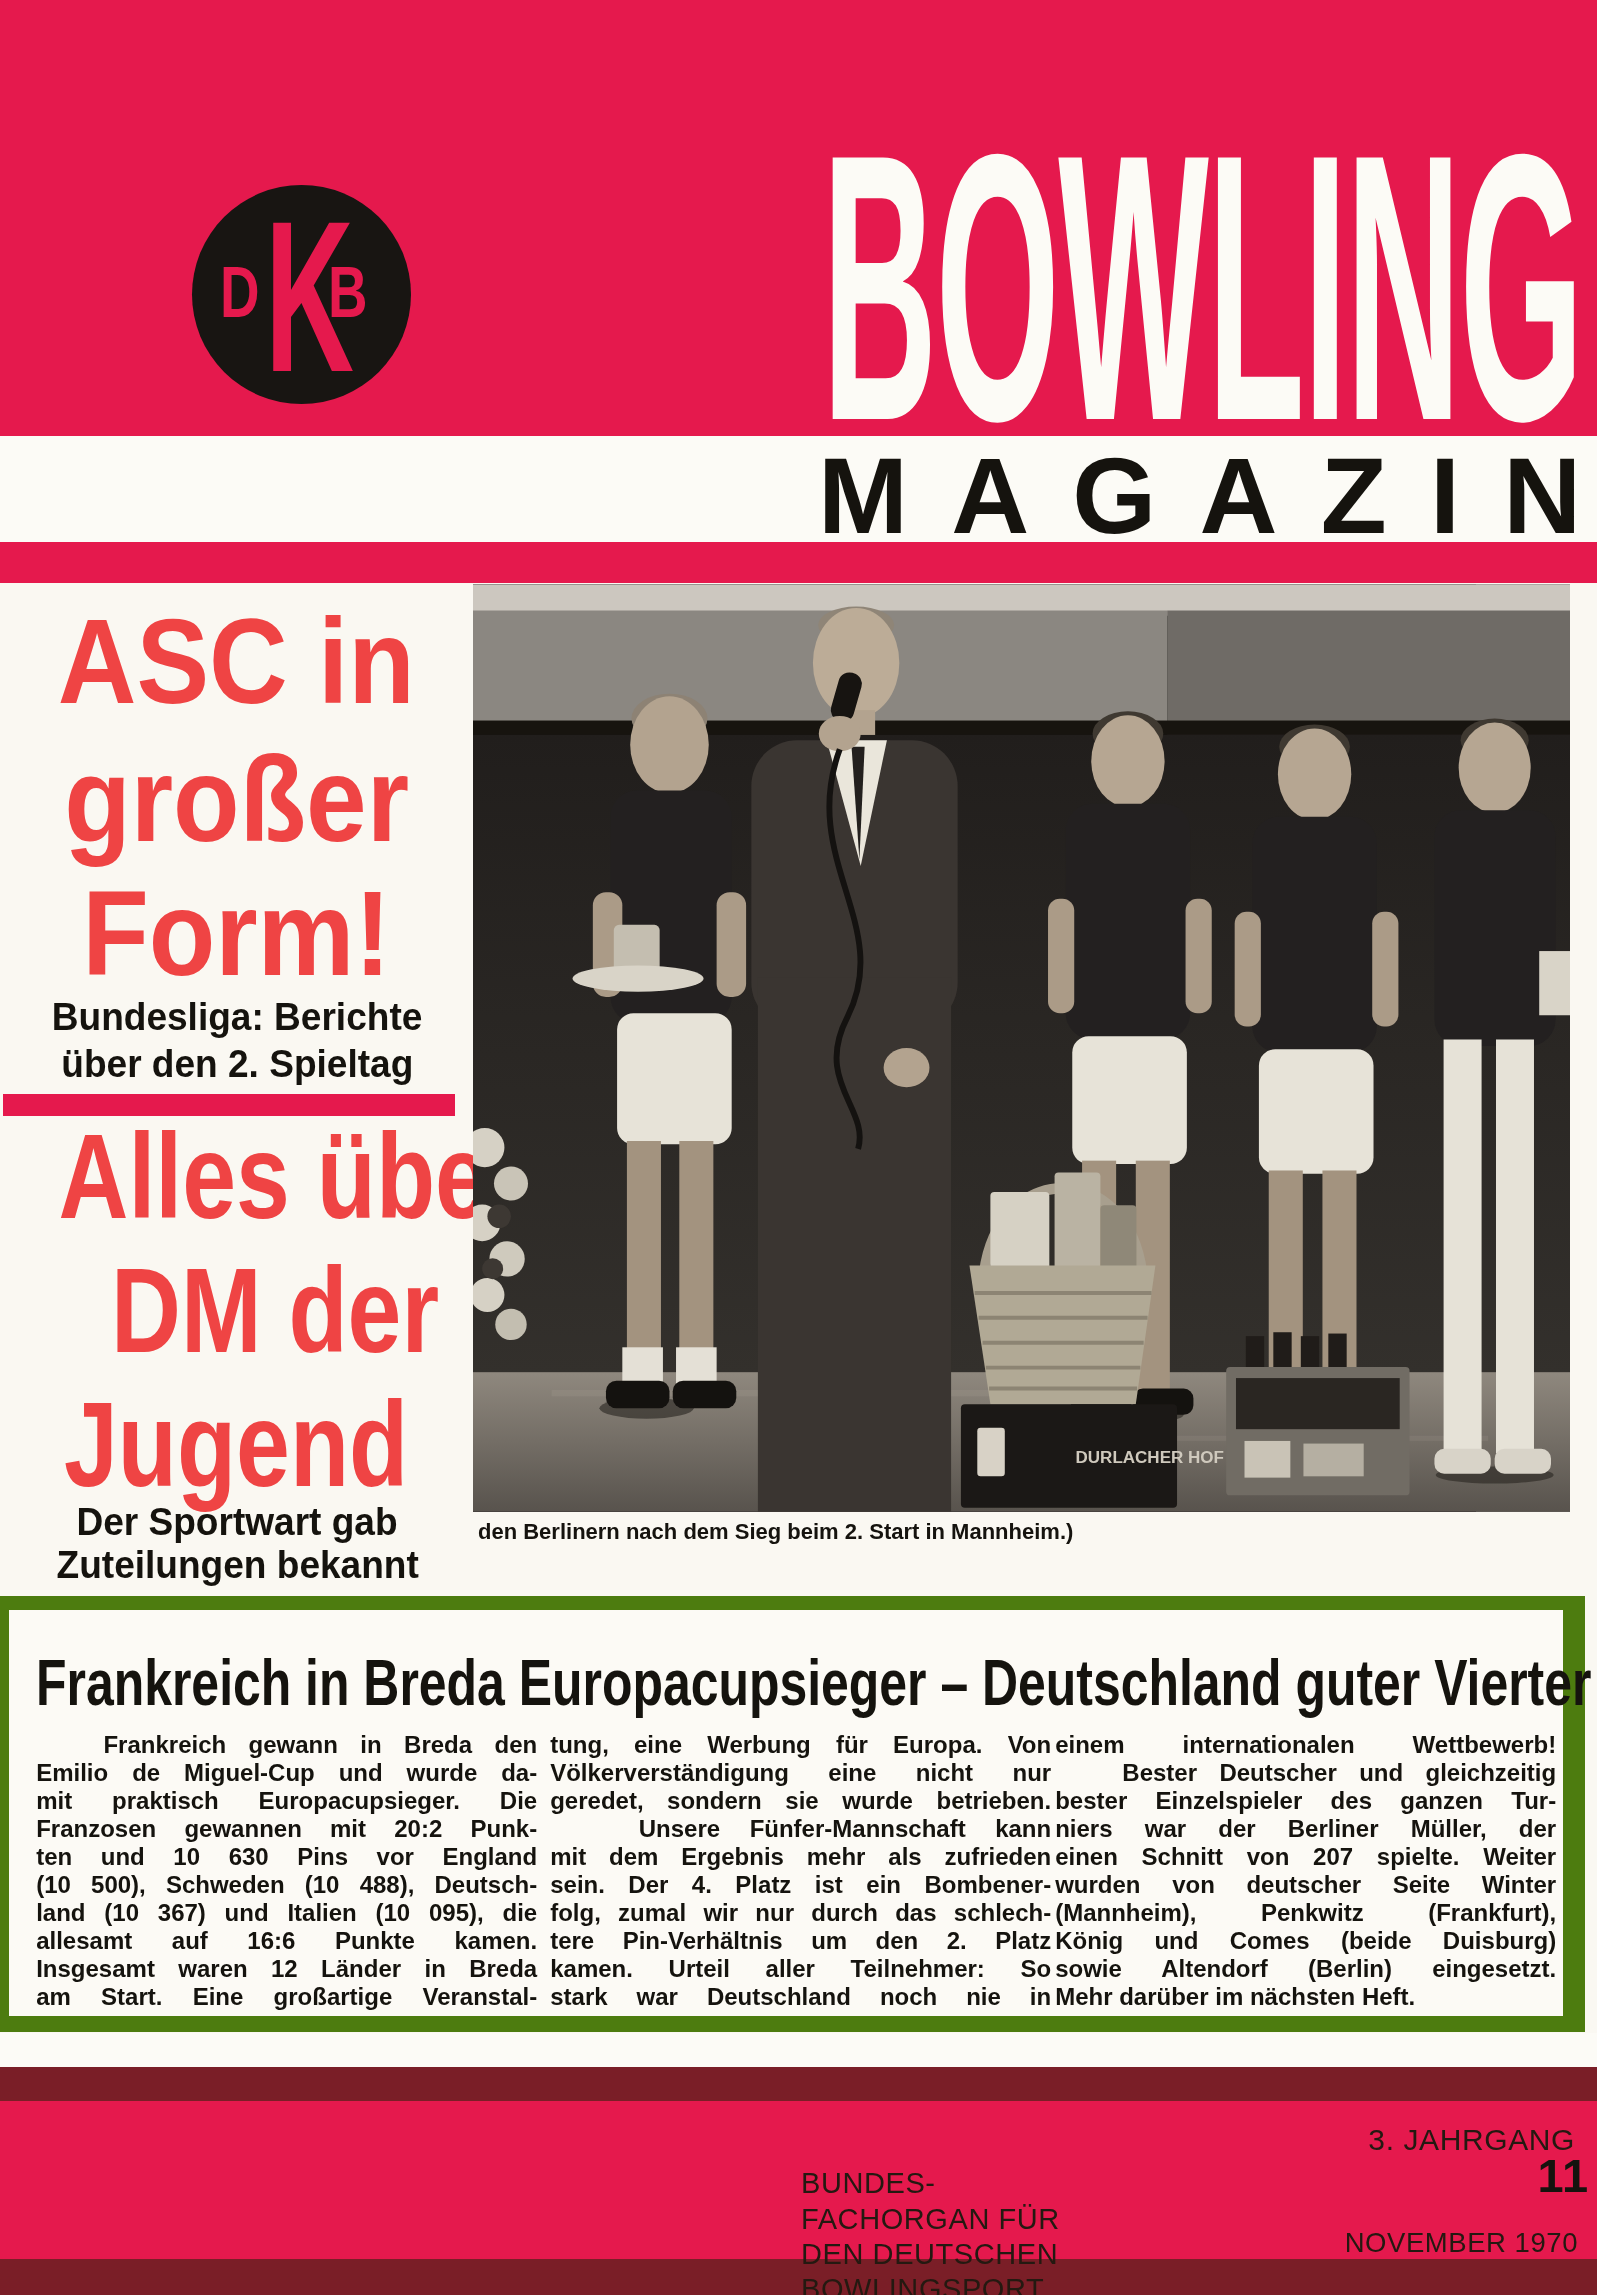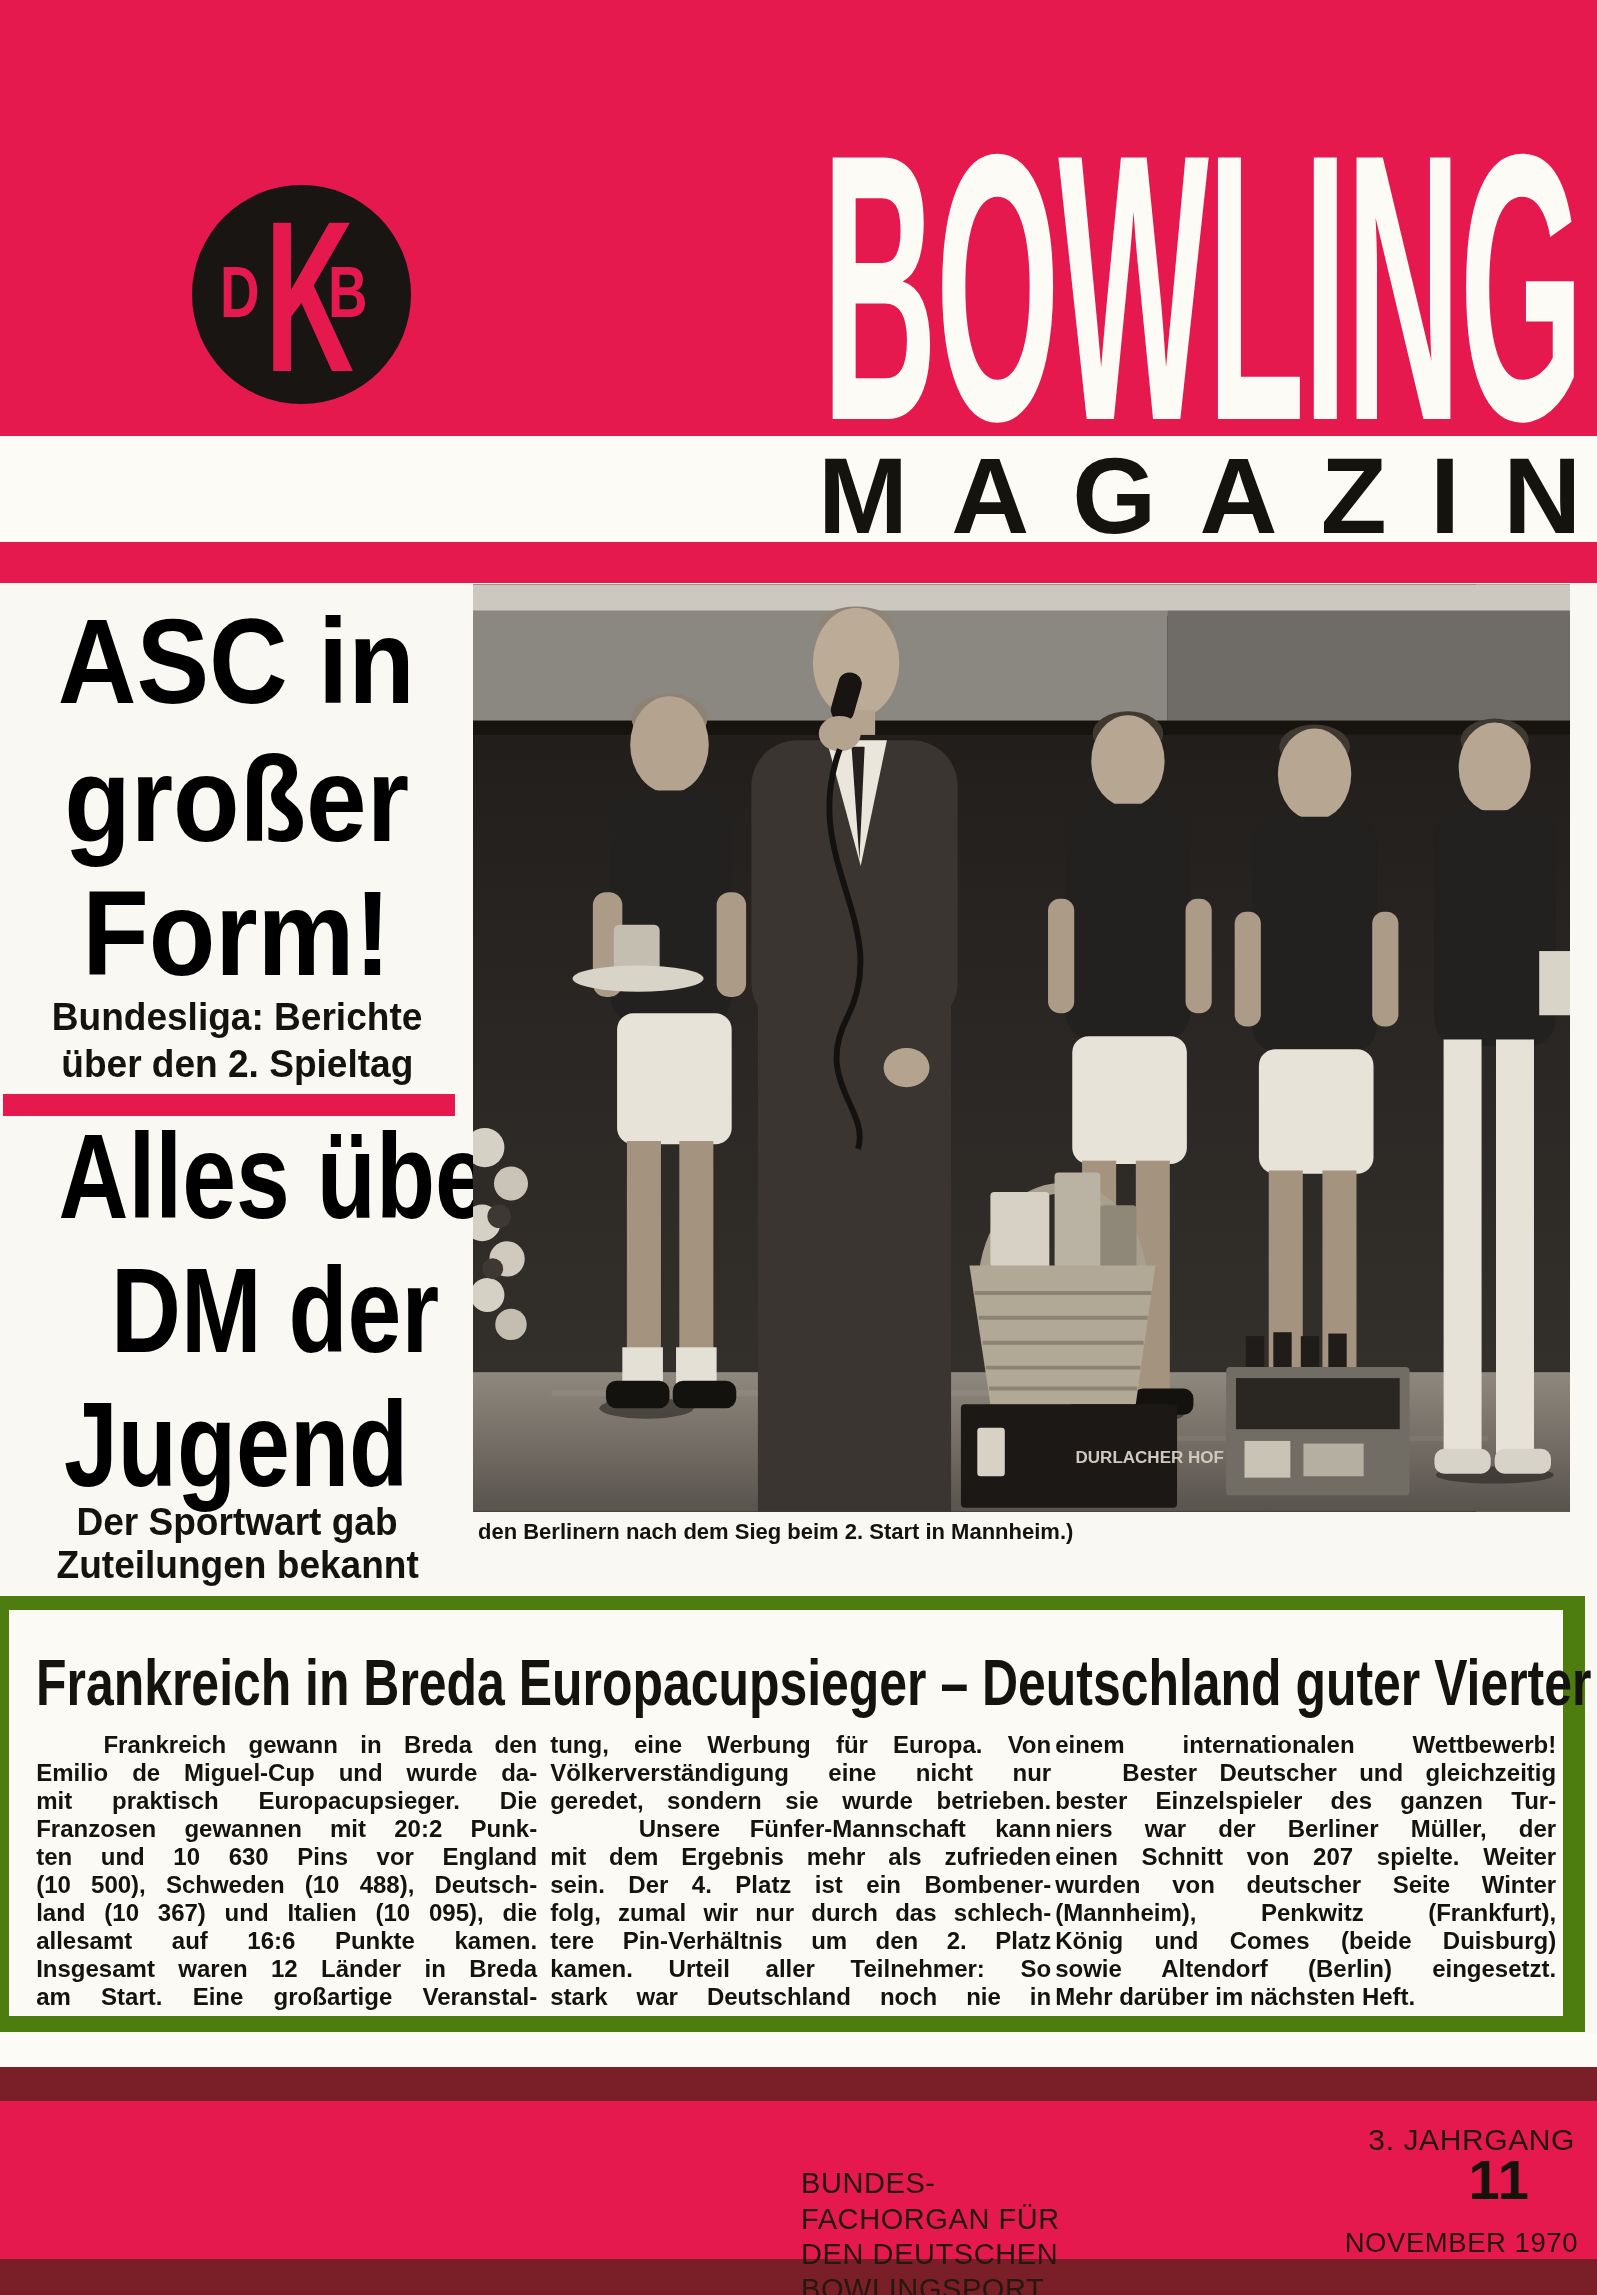--- a/index.html
+++ b/index.html
@@ -33,21 +33,21 @@
     letter-spacing:-0.01em;white-space:nowrap;
   }
   #title-bowling span{display:inline-block;transform:scaleX(.42);transform-origin:left top;}
   #title-magazin{
     left:818px;top:442px;font-size:108px;line-height:1;font-weight:bold;color:#15130e;
     letter-spacing:.40em;white-space:nowrap;
   }
 
   
   .head-line{position:absolute;left:0;width:473px;text-align:center;line-height:1;
-    font-weight:bold;color:#000000;white-space:nowrap;}
+    font-weight:bold;color:#ef4444;white-space:nowrap;}
   .head-line span{display:inline-block;transform-origin:50% 0;}
   .h1size span{transform:scaleX(.9);}
   .h2size span{transform:scaleX(.8);}
   .head-line{font-size:121px;}
   .sub-line{position:absolute;left:0;width:475px;text-align:center;line-height:1.05;
     font-weight:bold;color:#15130e;font-size:39px;white-space:nowrap;}
   .sub-line span{display:inline-block;transform:scaleX(.95);transform-origin:50% 0;}
   #asc-1{top:601px;} #asc-2{top:739px;} #asc-3{top:873px;}
   #sub1-1{top:997px;} #sub1-2{top:1044px;}
   #sidebar-divider{left:3.3px;top:1094px;width:452px;height:21.6px;background:#e5194d;}
@@ -77,22 +77,22 @@
 
   
   #band-white-foot{top:2033px;height:34px;background:#fcfbf6;}
   #band-maroon-1{top:2067px;height:34px;}
   #band-red-foot{top:2101px;height:158px;}
   #band-maroon-2{top:2259px;height:37px;}
   .foot-line{position:absolute;color:#241911;line-height:1;font-size:29px;letter-spacing:.02em;}
   .organ{left:801px;margin-top:48px;}
   #organ-1{top:2121px;} #organ-2{top:2157px;} #organ-3{top:2192px;} #organ-4{top:2227px;}
   #volume{top:2125px;left:1277px;width:298px;text-align:right;font-size:30px;}
-  #issue-no{top:2152px;left:1267px;width:263px;text-align:right;
-    font-size:56px;font-weight:bold;color:#15130e;}
+  #issue-no{top:2152px;left:1326px;width:263px;text-align:right;
+    font-size:47px;font-weight:bold;color:#15130e;}
   #issue-date{top:2229px;left:1277px;width:301px;text-align:right;font-size:27.5px;}
 </style>
 </head>
 <body>
 
 <div class="band red" id="band-top"></div>
 <div class="band" id="band-white-strip"></div>
 <div class="band red" id="band-under"></div>
 <div class="band" id="band-white-foot"></div>
 <div class="band maroon" id="band-maroon-1"></div>

